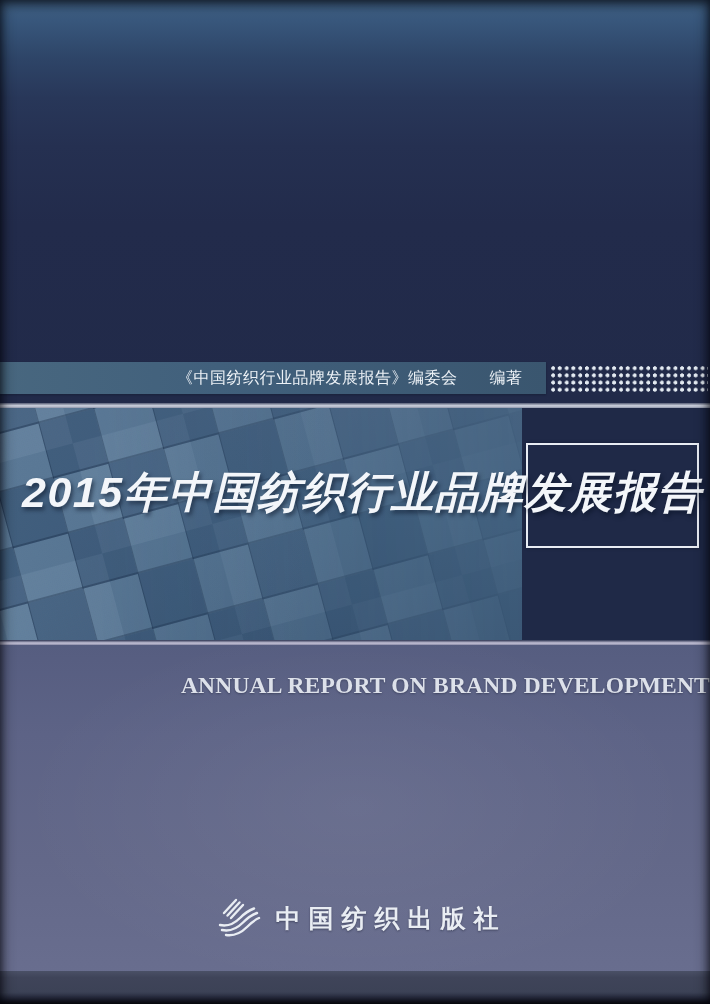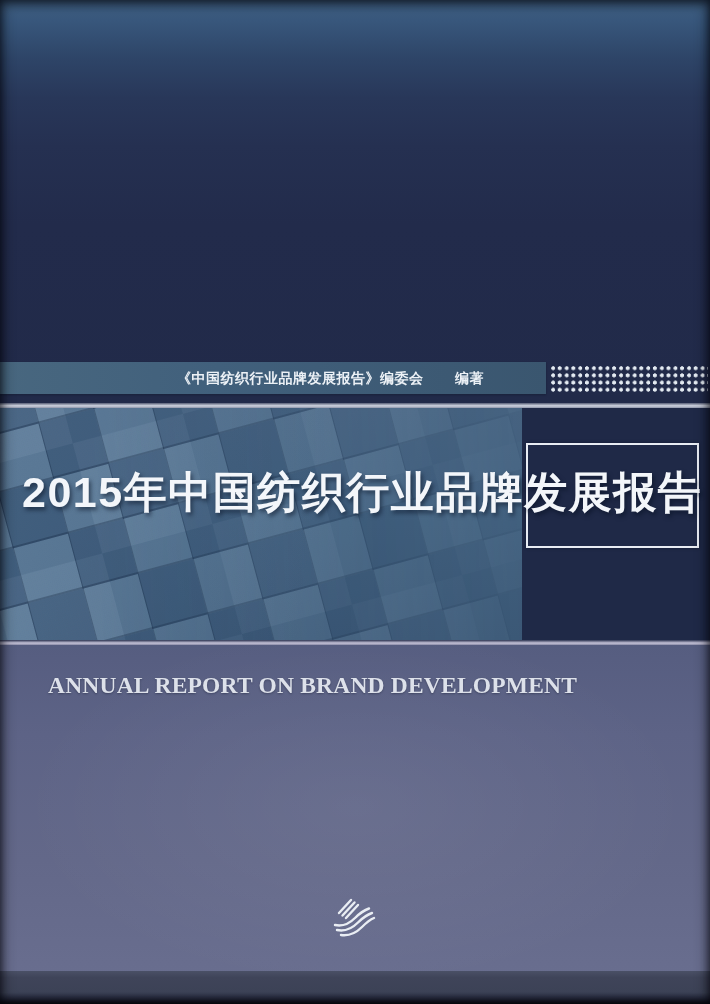--- a/index.html
+++ b/index.html
@@ -14,40 +14,40 @@
     background:linear-gradient(180deg,
       #3e5d7e 0%, #38577c 5%, #2e4568 14%, #283759 24%,
       #253051 36%, #222b4b 55%, #212a49 100%);
   }
   
   .byline-strip{
     position:absolute;left:0;top:362px;width:546px;height:32px;
     background:linear-gradient(90deg,#48677f 0%,#41607c 40%,#3a566f 100%);
     box-shadow:0 1px 2px rgba(10,16,32,.35);
     line-height:32px;white-space:nowrap;
-    color:#ecf1f6;font-size:14px;font-weight:700;letter-spacing:.5px;
+    color:#ecf1f6;font-size:16px;font-weight:400;letter-spacing:.5px;
     padding-left:177px;box-sizing:border-box;
   }
   .byline-strip .role{margin-left:27px;}
   
   .dots{
     position:absolute;left:551px;top:366px;width:157px;height:28px;
     background-image:
       radial-gradient(circle at 2.2px 2.2px,#e4ebf2 1.7px,rgba(0,0,0,0) 2.2px),
       radial-gradient(circle at 8.7px 2.2px,#e4ebf2 1.7px,rgba(0,0,0,0) 2.2px);
     background-size:13.6px 7.2px;
   }
   
   .sep{position:absolute;left:0;width:710px;}
   .sep.top{top:403px;height:5px;
     background:linear-gradient(180deg,#565d76 0%,#cfd4e0 55%,#8f95aa 100%);}
   .sep.bottom{top:640px;height:5px;
     background:linear-gradient(180deg,#2b3250 0%,#c5c3d8 60%,#8a8aa6 100%);}
   
-  .band{position:absolute;left:0;top:408px;width:710px;height:232px;background:#1f2947;}
+  .band{position:absolute;left:0;top:408px;width:710px;height:232px;background:#1f2947;font-style:italic;}
   .band-left{
     position:absolute;left:0;top:0;width:522px;height:232px;overflow:hidden;
     background:linear-gradient(100deg,#4b6987 0%,#45638200 60%),
                linear-gradient(180deg,#476482 0%,#41607e 50%,#3c5977 100%);
   }
   .band-left::before{
     content:"";position:absolute;left:-150px;top:-170px;width:960px;height:600px;
     transform:rotate(-15deg);
     background:
       repeating-linear-gradient(0deg,rgba(16,34,60,.32) 0 1.5px,rgba(0,0,0,0) 1.5px 57px),
@@ -71,21 +71,21 @@
   }
   
   .bg-bottom{
     position:absolute;left:0;top:645px;width:710px;height:359px;
     background:radial-gradient(ellipse 480px 260px at 50% 45%,rgba(255,255,255,.06),rgba(0,0,0,0) 70%),
                linear-gradient(180deg,#565d80 0%,#5d6386 25%,#636889 60%,#6a6f90 100%);
   }
   .subtitle{
     position:absolute;left:0;top:671px;width:710px;
     box-sizing:border-box;padding-left:48px;
-    text-align:left;
+    text-align:right;
     font-family:"Liberation Serif", serif;font-weight:bold;
     font-size:23.5px;line-height:29.5px;letter-spacing:.2px;
     color:#dde1ea;text-shadow:0 1px 2px rgba(20,24,44,.4);
   }
   
   .publisher{
     position:absolute;left:0;top:895px;width:710px;height:46px;
     display:flex;align-items:center;justify-content:center;
     transform:translateX(6px);
   }
@@ -140,19 +140,20 @@
 
   <div class="publisher">
     <svg width="46" height="42" viewBox="0 0 46 42" fill="none" stroke="#e9edf3" stroke-width="2.4" stroke-linecap="round">
       <path d="M8 16 L20 3"></path>
       <path d="M11.5 18.5 L23.5 5.5"></path>
       <path d="M15 21 L27 8"></path>
       <path d="M4 28 C 11 29.5, 18 27, 24 21 C 28 17, 32 13.5, 38 11.5"></path>
       <path d="M6 33 C 13 34.5, 21 31.5, 27 25.5 C 31 21.5, 35 18, 41 16"></path>
       <path d="M10 38 C 17 39, 25 36, 31 30 C 35 26, 38 23, 43 21"></path>
     </svg>
+    <span class="pub-name">中国纺织出版社</span>
   </div>
 
   <div class="footer-shadow"></div>
 
   <div class="vignette"></div>
 
 </div>
 
 </body></html>

